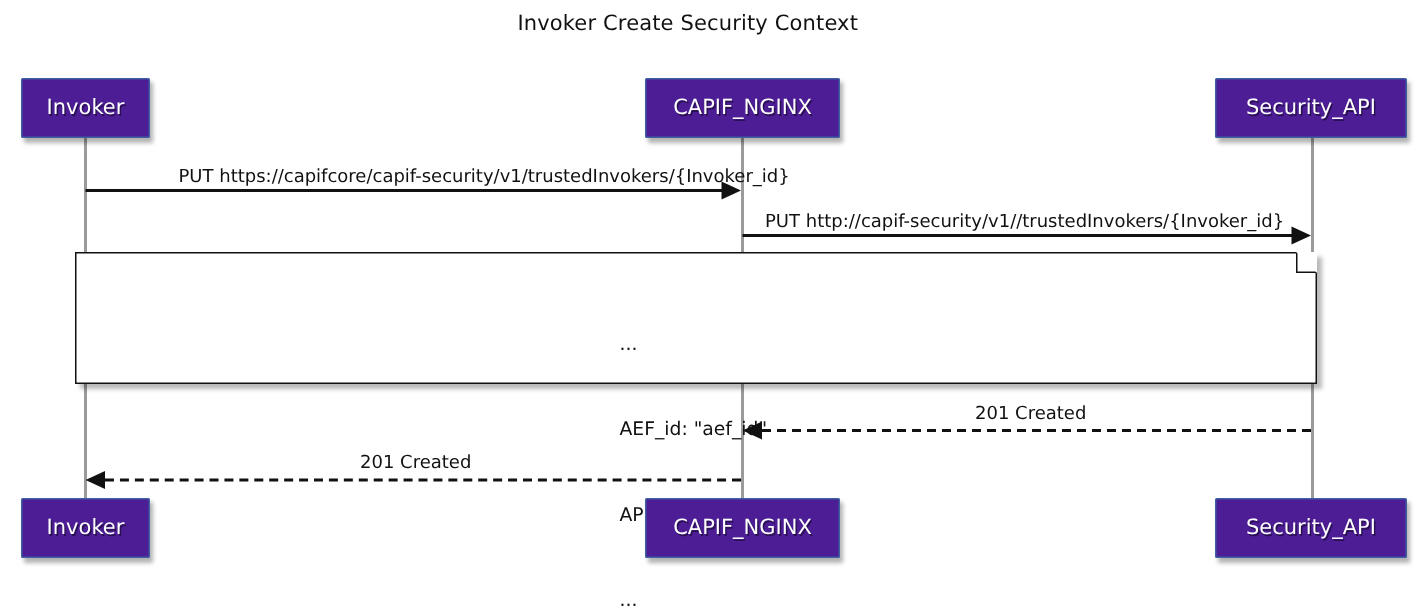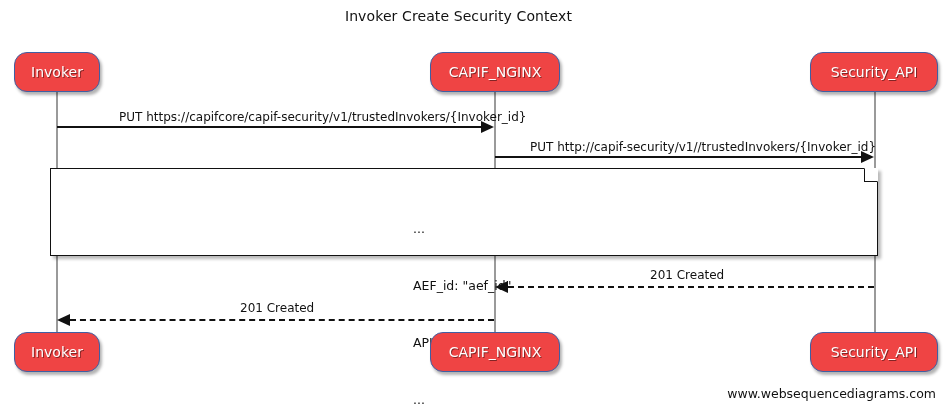--- a/index.html
+++ b/index.html
@@ -40,22 +40,22 @@
   .lifeline {
     position: absolute;
     width: 2px;
     background: #9a9a9a;
   }
 
   
   .participant {
     position: absolute;
     height: 40px;
-    border-radius: 13px;
-    background: #ef4444;
+    border-radius: 1px;
+    background: #4c1d95;
     border: 1px solid #3f5fa3;
     box-shadow: 2px 3px 3px rgba(0,0,0,0.30);
     display: flex;
     align-items: center;
     justify-content: center;
     box-sizing: border-box;
   }
   .participant-label {
     color: #ffffff;
     font-size: 14px;
@@ -166,21 +166,21 @@
     <span class="participant-label">CAPIF_NGINX</span>
   </div>
   <div class="participant" style="left:810px; top:52px; width:128px;">
     <span class="participant-label">Security_API</span>
   </div>
 
   <div class="msg-label" style="left:72px; top:110px;margin-left:47px;">PUT https://capifcore/capif-security/v1/trustedInvokers/{Invoker_id}</div>
   <div class="msg solid" style="left:57px; top:126px; width:425px;"></div>
   <div class="arrowhead right" style="left:481px; top:121px;"></div>
 
-  <div class="msg-label" style="left:510px; top:140px;margin-left:20px;">PUT http://capif-security/v1//trustedInvokers/{Invoker_id}</div>
+  <div class="msg-label" style="left:510px; top:140px;">PUT http://capif-security/v1//trustedInvokers/{Invoker_id}</div>
   <div class="msg solid" style="left:495px; top:156px; width:367px;"></div>
   <div class="arrowhead right" style="left:861px; top:151px;"></div>
 
   <div class="note" style="left:50px; top:168px; width:828px; height:88px;">
     <div class="note-fold-cover"></div>
     <div class="note-fold"></div>
     <div class="note-body">
       <span class="note-line">...</span>
       <span class="note-line">AEF_id: "aef_id"</span>
       <span class="note-line">API_id: "api_id"</span>
@@ -199,15 +199,14 @@
   <div class="participant" style="left:14px; top:332px; width:86px;">
     <span class="participant-label">Invoker</span>
   </div>
   <div class="participant" style="left:430px; top:332px; width:130px;">
     <span class="participant-label">CAPIF_NGINX</span>
   </div>
   <div class="participant" style="left:810px; top:332px; width:128px;">
     <span class="participant-label">Security_API</span>
   </div>
 
-  <div class="watermark">www.websequencediagrams.com</div>
 
 </div>
 
 </body></html>

